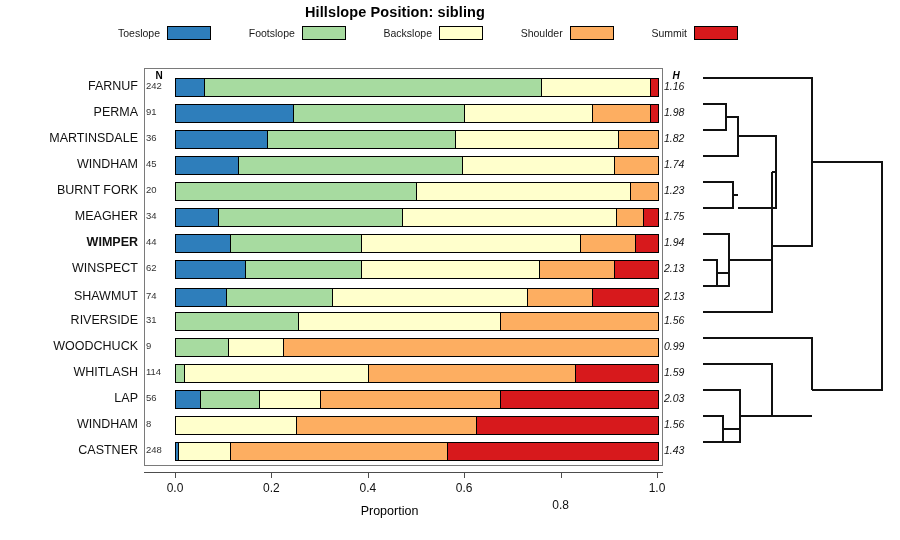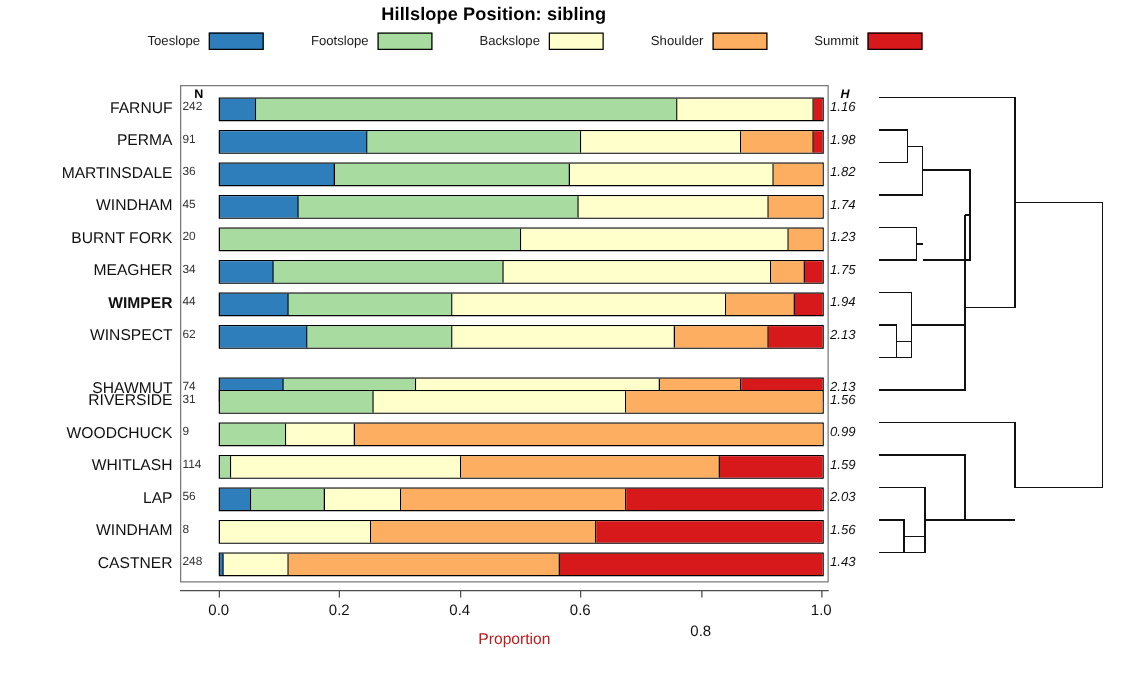--- a/index.html
+++ b/index.html
@@ -68,22 +68,22 @@
   .col-head.h{left:664px;width:24px;text-align:center;top:70px;font-style:italic;}
 
   
   .xaxis{position:absolute;left:144px;top:472px;width:519px;height:1px;background:#4d4d4d;}
   .tick{position:absolute;top:472px;width:1px;height:6px;background:#4d4d4d;}
   .tick-lab{
     position:absolute;top:481px;width:40px;margin-left:-20px;
     text-align:center;font-size:12px;color:#111;
   }
   .xlabel{
-    position:absolute;left:152px;top:504px;width:519px;text-align:center;
-    font-size:12.5px;color:#b91c1c;
+    position:absolute;left:130px;top:504px;width:519px;text-align:center;
+    font-size:12.5px;color:#000000;
   }
 
   
   .dendro{position:absolute;left:700px;top:60px;width:200px;height:420px;}
   .dendro svg{display:block;}
 </style>
 </head>
 <body>
 
 <div id="root">
@@ -203,21 +203,21 @@
         <div class="row-n">62</div>
         <div class="bar">
           <div class="seg" style="width: 69.89px; background: rgb(46, 126, 187);"></div>
           <div class="seg" style="width: 115.68px; background: rgb(167, 219, 160);"></div>
           <div class="seg" style="width: 178.34px; background: rgb(255, 255, 204);"></div>
           <div class="seg" style="width: 74.71px; background: rgb(253, 174, 97);"></div>
           <div class="seg" style="width: 43.38px; background: rgb(215, 25, 28);"></div>
         </div>
         <div class="row-h">2.13</div>
       </div>
-      <div class="row" style="top: 297px;">
+      <div class="row" style="top: 283px;">
         <div class="row-label">SHAWMUT</div>
         <div class="row-n">74</div>
         <div class="bar">
           <div class="seg" style="width: 50.61px; background: rgb(46, 126, 187);"></div>
           <div class="seg" style="width: 106.04px; background: rgb(167, 219, 160);"></div>
           <div class="seg" style="width: 195.21px; background: rgb(255, 255, 204);"></div>
           <div class="seg" style="width: 65.07px; background: rgb(253, 174, 97);"></div>
           <div class="seg" style="width: 65.07px; background: rgb(215, 25, 28);"></div>
         </div>
         <div class="row-h">2.13</div>

